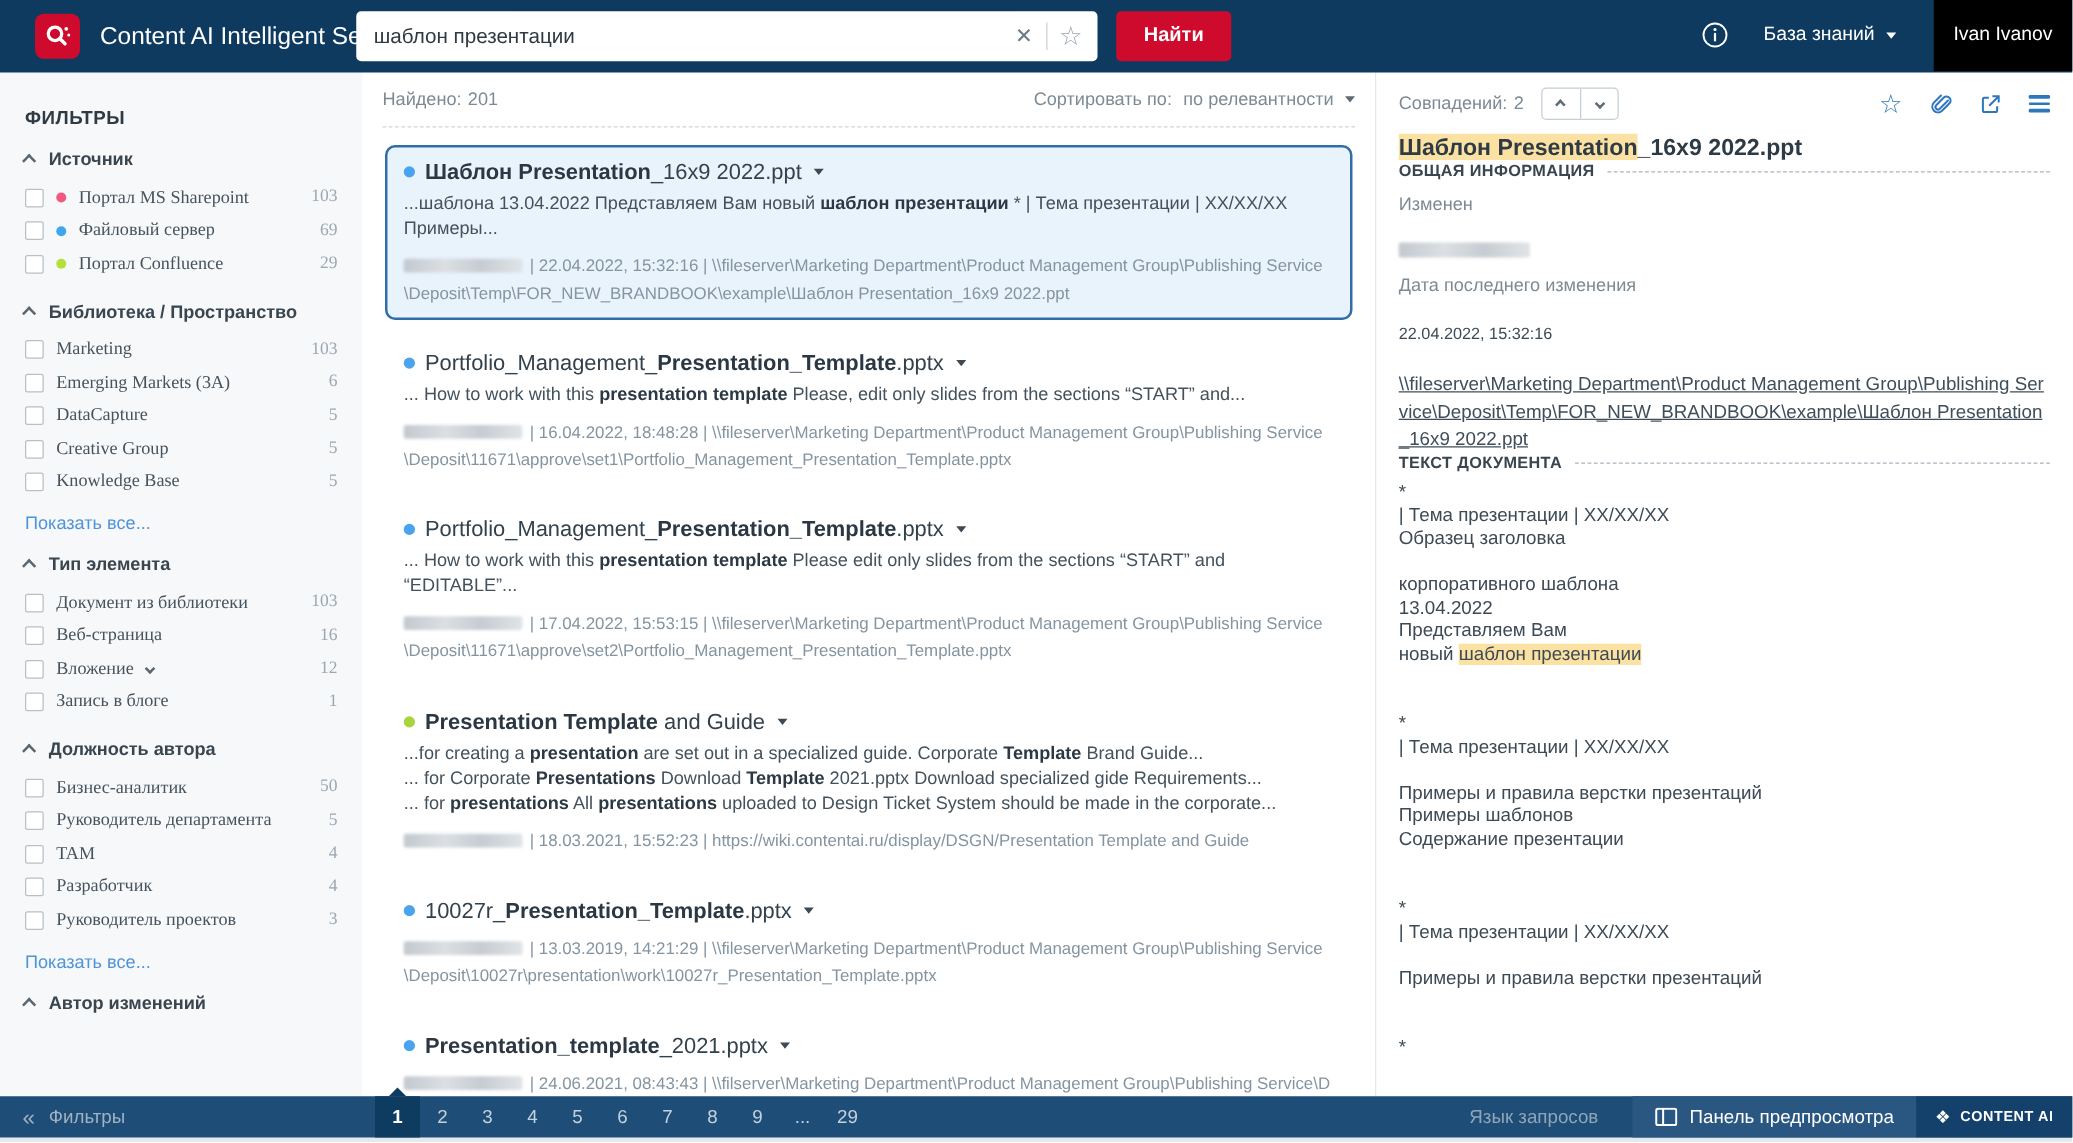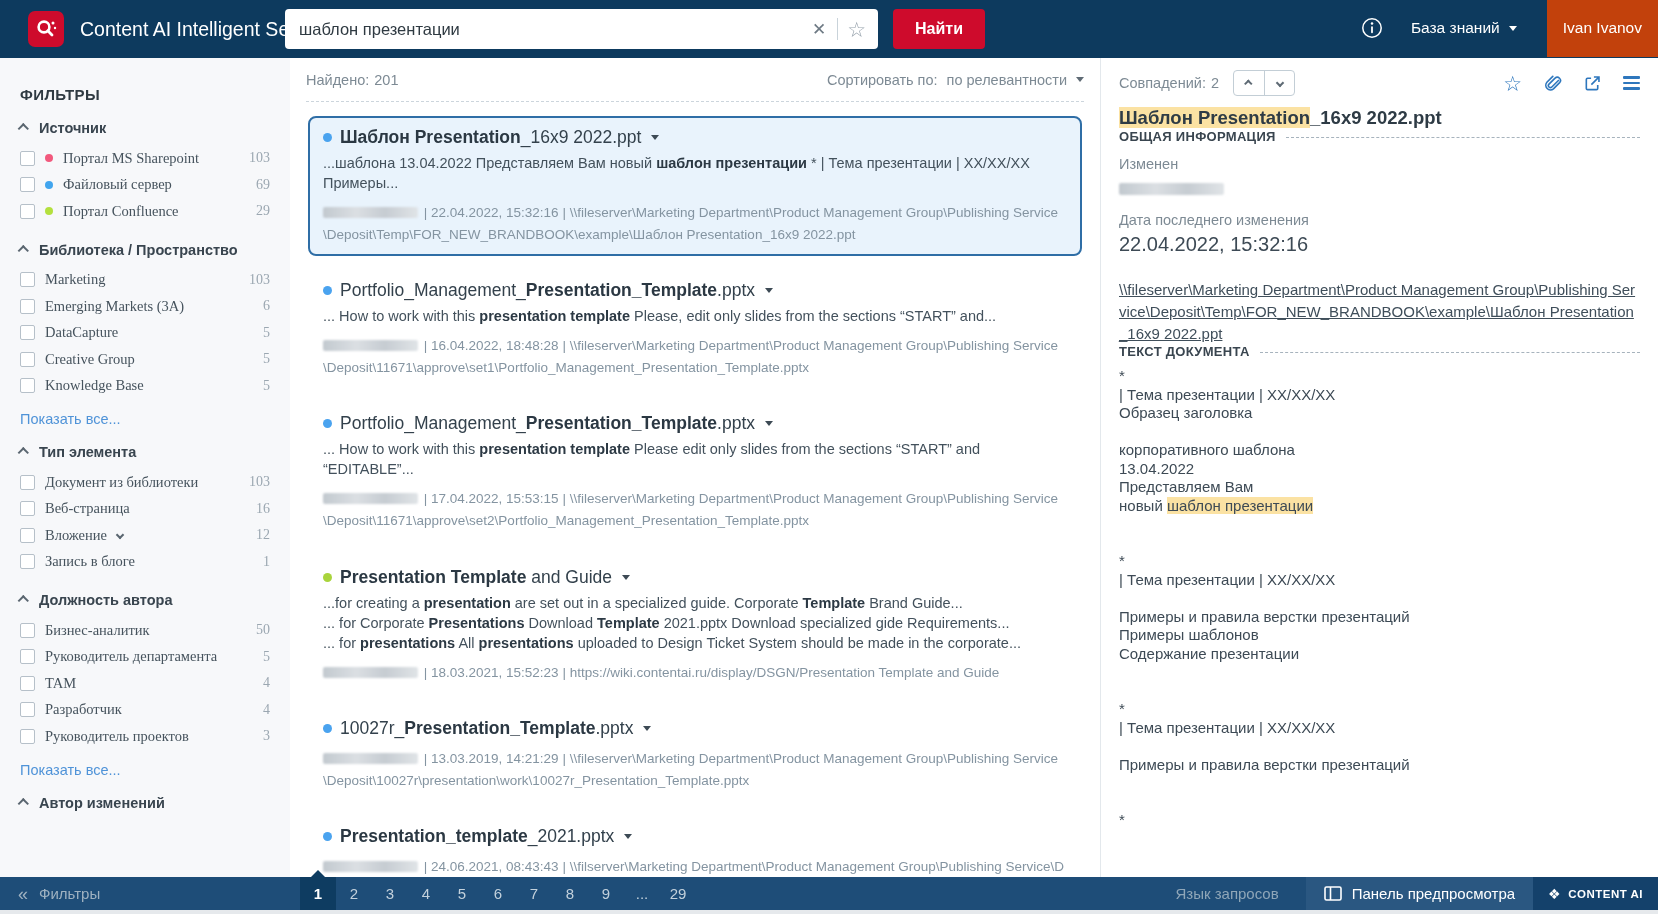--- a/index.html
+++ b/index.html
@@ -20,21 +20,21 @@
                   font-size:16.5px; color:#2f3a42; padding:0 14px; }
   .clear-x { font-size:17px; color:#6e7a84; padding:0 6px; cursor:pointer; }
   .vdiv { width:1px; height:22px; background:#c9d3da; margin:0 9px 0 5px; }
   .search-star { font-size:21px; color:#98a3ad; margin-right:12px; line-height:1; cursor:pointer; }
   .find-btn { position:absolute; left:893px; top:9px; height:40px; background:#ce0b2c; color:#fff;
               font-family:inherit; font-weight:bold; font-size:16px; border:none; border-radius:4px;
               padding:0 22px; cursor:pointer; }
   .hdr-right { position:absolute; right:0; top:0; height:56px; display:flex; align-items:center; }
   .info-ic { margin-right:28px; cursor:pointer; display:flex; }
   .kb { display:flex; align-items:center; gap:9px; color:#fff; font-size:15.5px; margin-right:30px; cursor:pointer; }
-  .user { height:58px; display:flex; align-items:center; background:#c2410c; padding:0 16px;
+  .user { height:58px; display:flex; align-items:center; background:#000000; padding:0 16px;
           color:#fff; font-size:15.5px; cursor:pointer; }
   .caret-down { display:inline-block; width:0; height:0; border-left:4.5px solid transparent;
                 border-right:4.5px solid transparent; border-top:5.5px solid #5f6b75; }
   .caret-down.white { border-top-color:#fff; }
   .caret-down.dark  { border-top-color:#3d4a55; }
 
   
   .sidebar { position:absolute; left:0; top:58px; width:290px; bottom:37px; background:#f7f8fa;
              padding:14px 20px 0 20px; overflow:hidden; }
   .filters-title { font-size:15px; font-weight:bold; color:#2f3a42; letter-spacing:.4px; margin:14px 0 4px 0; }
@@ -87,21 +87,21 @@
   .p-icons { display:flex; align-items:center; gap:21px; }
   .p-star { font-size:21px; color:#2e77bd; line-height:1; cursor:pointer; }
   .p-icons svg { cursor:pointer; display:block; }
   .menu-ic { display:flex; flex-direction:column; gap:3px; cursor:pointer; }
   .menu-ic i { width:17px; height:2.5px; background:#2e77bd; border-radius:1px; }
   .p-title { margin-top:11px; font-size:18.5px; font-weight:bold; color:#2e3b45; }
   .p-sec { display:flex; align-items:center; font-size:13px; font-weight:bold;
            color:#39454f; letter-spacing:.3px; }
   .p-sec .dash { flex:1; border-top:1.5px dashed #a7b3bd; margin-left:10px; transform:translateY(1px); }
   .p-label { margin-top:12px; color:#7d8a94; font-size:14.5px; }
-  .p-value { margin-top:5px; color:#3d4a55; font-size:20px; }
+  .p-value { margin-top:22px; color:#3d4a55; font-size:13px; }
   .chip-105 { width:105px; height:12px; }
   .p-link { display:block; margin-top:23px; color:#3f4e5a; font-size:15px; line-height:1.45;
             text-decoration:underline; word-break:break-all; cursor:pointer; }
   #doc-text { margin-top:8px; }
   .doc-line { min-height:18.5px; line-height:18.5px; color:#3d4a55; font-size:15px; white-space:pre-wrap; }
 
   
   .footer { position:absolute; left:0; right:0; bottom:4px; height:33px; background:#1e4d78;
             display:flex; align-items:center; z-index:6; }
   .bottom-strip { position:absolute; left:0; right:0; bottom:0; height:4px; background:#e6e9ec; }

